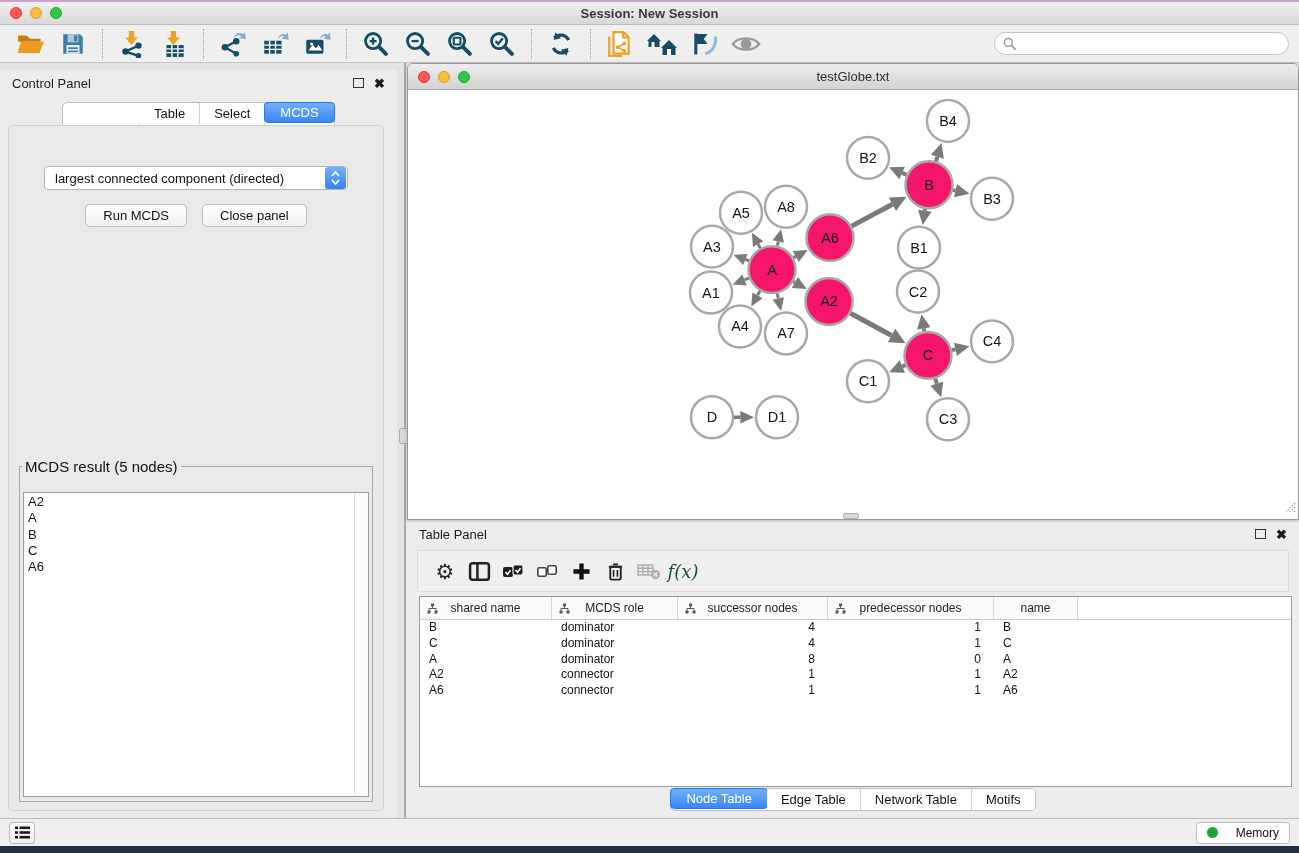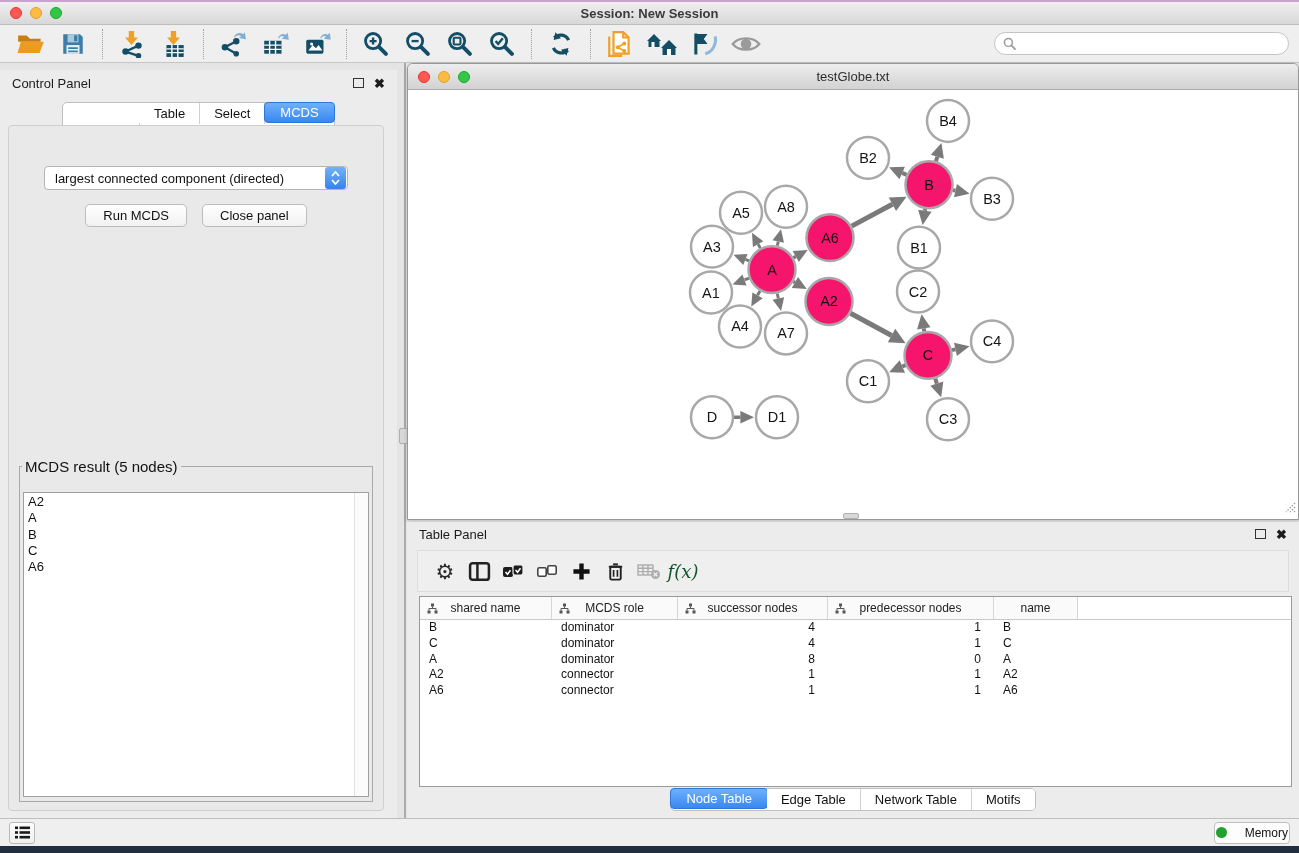--- a/index.html
+++ b/index.html
@@ -100,21 +100,21 @@
   .th .sort-ic { position:absolute; left:7px; top:6px; }
   .tr { display:flex; height:15.8px; }
   .td { font-size:12px; color:#111; line-height:15.8px; white-space:nowrap; overflow:hidden; }
   .tp-tabs-row { top:266px; }
 
   
   .statusbar { position:absolute; left:0; top:818px; width:100%; height:28px; background:#EFEFEF;
                border-top:1px solid #BDBDBD; display:flex; align-items:center; padding:0 9px; }
   .sb-left-btn { width:26px; height:22px; background:linear-gradient(#FDFDFD,#EFEFEF); border:1px solid #B8B8B8;
                  border-radius:3px; display:flex; align-items:center; justify-content:center; cursor:pointer; }
-  .memory-btn { margin-left:auto; height:22px; padding:0 1px; background:#FDFDFD; border:1px solid #BDBDBD;
+  .memory-btn { margin-left:auto; height:22px; padding:0 10px; background:#FDFDFD; border:1px solid #BDBDBD;
                 border-radius:4px; display:flex; align-items:center; gap:18px; font-size:12px; color:#111; cursor:pointer; }
   .mem-dot { width:11px; height:11px; border-radius:50%; background:#1FA32E; }
   .bottom-strip { position:absolute; left:0; top:846px; width:100%; height:7px; background:#202E40; }
 </style>
 </head>
 <body>
 
 <div class="screen">
 
   <div class="top-strip"></div>

